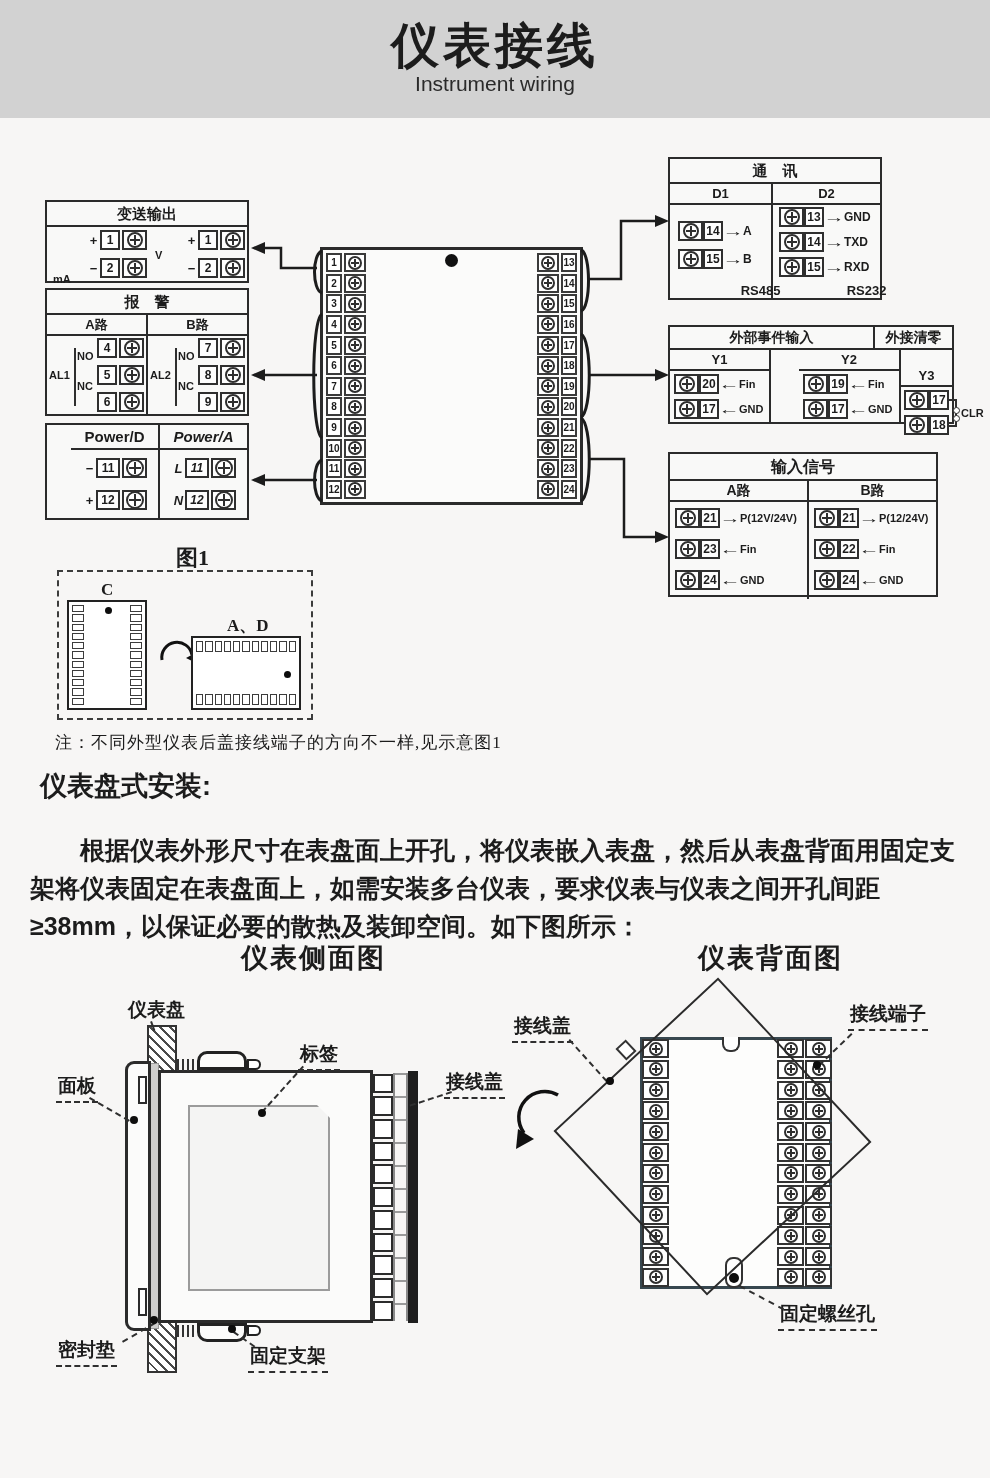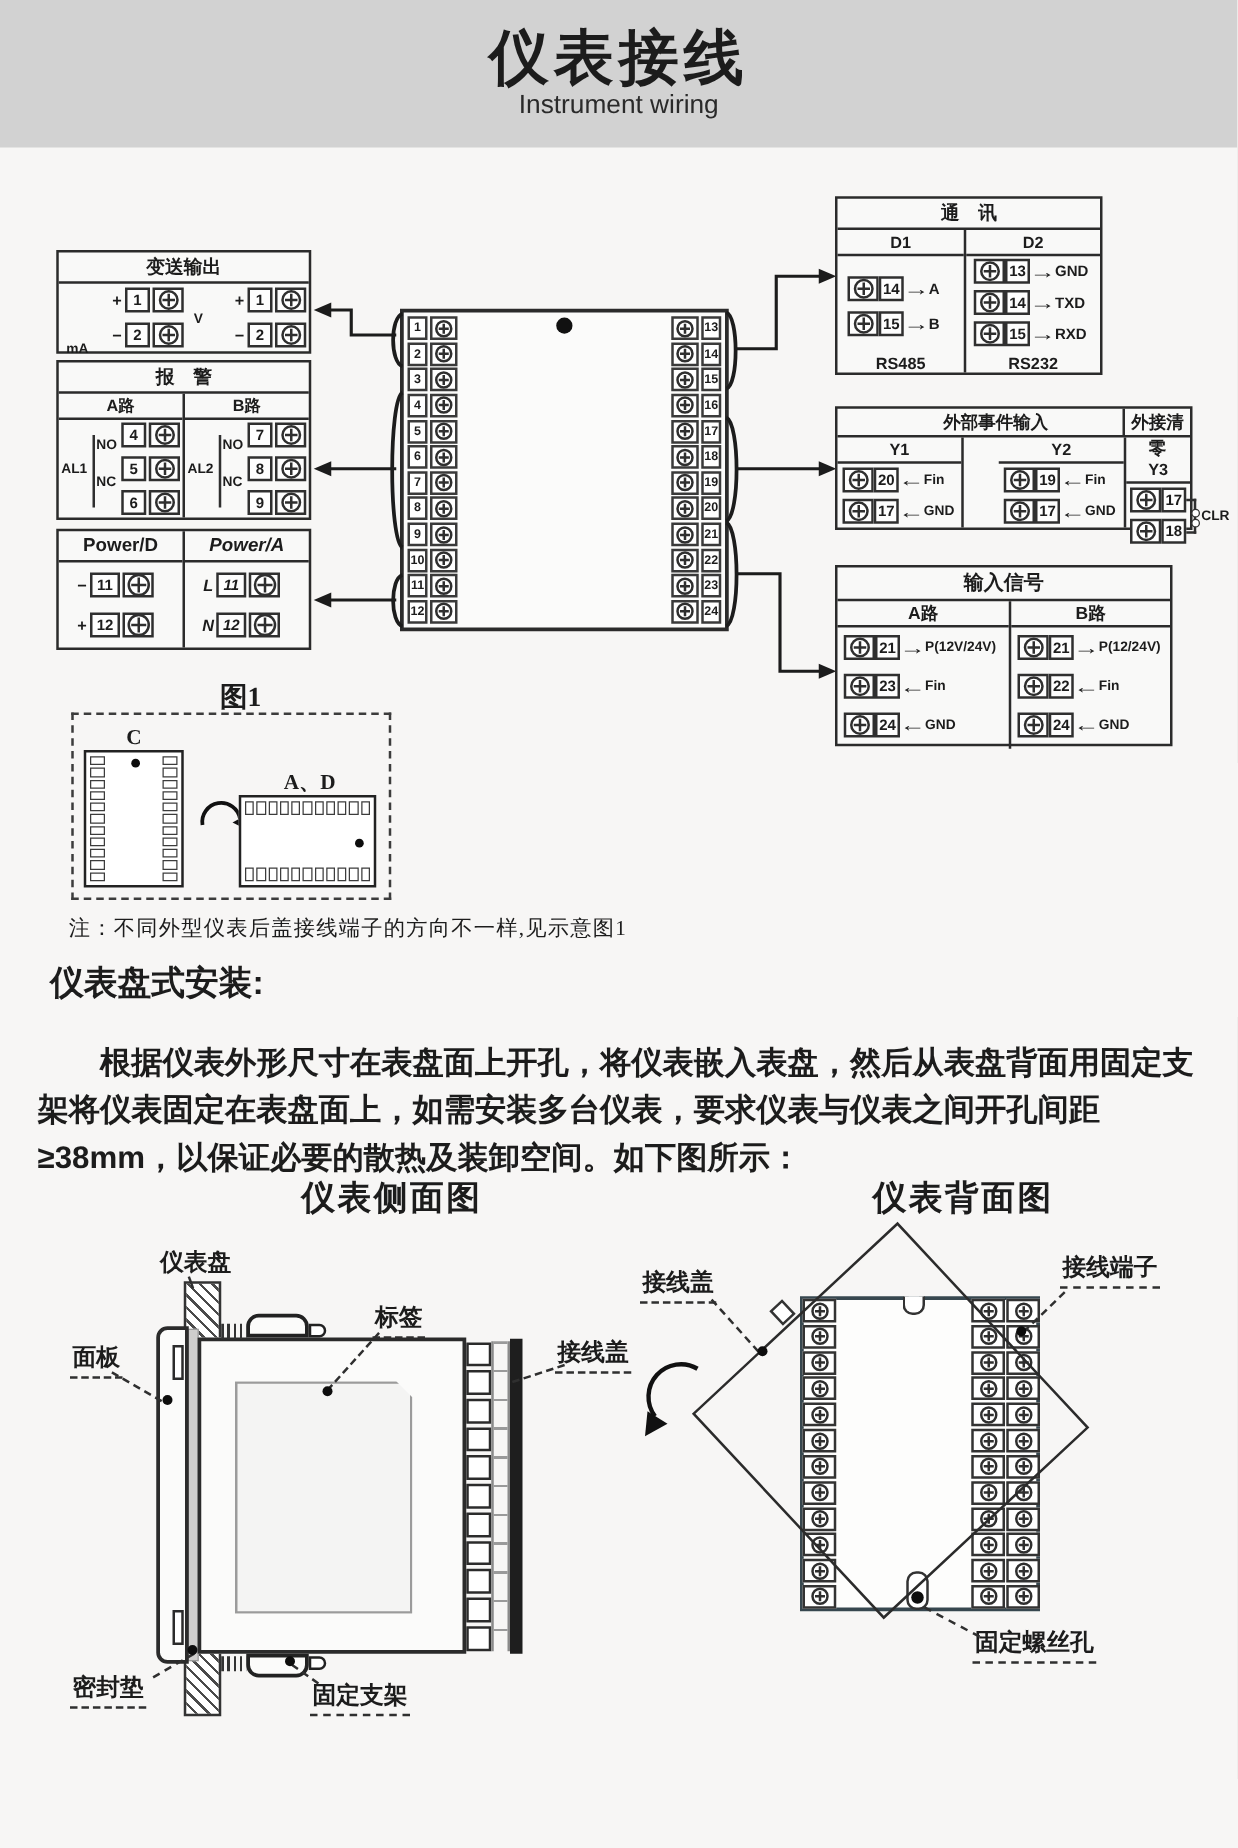--- a/index.html
+++ b/index.html
@@ -24,21 +24,21 @@
         height:20px;width:25px;box-sizing:border-box;}
   .screw{display:inline-block;box-sizing:border-box;border:2px solid #2f2f2f;border-radius:50%;
         position:relative;width:16px;height:16px;background:#fff;}
   .screw::before{content:"";position:absolute;left:50%;top:1px;bottom:1px;width:2px;margin-left:-1px;background:#2f2f2f;}
   .screw::after{content:"";position:absolute;top:50%;left:1px;right:1px;height:2px;margin-top:-1px;background:#2f2f2f;}
   .screw.sm{width:14px;height:14px;}
   .screw.lg{width:18px;height:18px;}
   .sigrow{position:absolute;display:flex;align-items:center;font-weight:bold;font-size:12px;white-space:nowrap;}
   .sigrow .gap{width:2px;}
   .dir{margin:0 3px;font-size:14px;font-weight:bold;transform:scaleX(1.5);display:inline-block;}
-  .std{position:absolute;bottom:3px;left:0;width:100%;text-align:center;font-weight:bold;font-size:13px;}
+  .std{position:absolute;bottom:3px;left:0;width:100%;text-align:center;font-weight:bold;font-size:13px;padding-left:40px;}
   .sign{display:inline-block;width:13px;text-align:center;font-weight:bold;font-size:13px;}
   
   .cblock{position:absolute;left:320px;top:247px;width:263px;height:258px;border:3px solid #2b2b2b;background:#fbfbfa;box-sizing:border-box;}
   .ccol{position:absolute;top:3px;bottom:3px;display:flex;flex-direction:column;justify-content:space-between;}
   .ccol.l{left:3px;} .ccol.r{right:3px;}
   .crow{display:flex;}
   .cnum{display:inline-flex;align-items:center;justify-content:center;border:2px solid #3a3a3a;background:#fff;
         font-weight:bold;font-size:10px;height:19px;width:16px;box-sizing:border-box;}
   .cscrew{display:inline-flex;align-items:center;justify-content:center;border:2px solid #3a3a3a;background:#fff;
         height:19px;width:22px;box-sizing:border-box;margin-left:2px;}
@@ -212,21 +212,21 @@
               <span class="tscrew">
                 <span class="screw"></span>
               </span>
             </div>
         </div>
       </div>
     </div>
   </div>
 
   <div class="dbox" style="left:45px;top:423px;width:204px;height:97px;">
-    <div class="cols" style="height:100%;">
+    <div class="cols" style="height:100%;margin-left:24px;">
       <div class="colw bdr" style="flex:1;">
         <div class="subhd" style="font-size:15px;height:23px;line-height:23px;">Power/D</div>
         <div class="cbody" style="height:70px;">
           <div class="sigrow" style="left:12px;top:8px;">
               <span class="sign">−</span>
               <span class="tnum" style="min-width:24px;">11</span>
               <span class="gap"></span>
               <span class="tscrew">
                 <span class="screw lg"></span>
               </span>
@@ -496,21 +496,21 @@
               <span class="dir">→</span>
               <span>RXD</span>
             </div>
           <div class="std">RS232</div>
         </div>
       </div>
     </div>
   </div>
 
   <div class="dbox" style="left:668px;top:325px;width:286px;height:99px;">
-    <div style="display:flex;border-bottom:2px solid #2b2b2b;padding-left:25px;">
+    <div style="display:flex;border-bottom:2px solid #2b2b2b;">
       <div style="width:203px;border-right:2px solid #2b2b2b;text-align:center;font-weight:bold;font-size:14px;line-height:21px;height:21px;">外部事件输入</div>
       <div style="flex:1;text-align:center;font-weight:bold;font-size:14px;line-height:21px;height:21px;">外接清零</div>
     </div>
     <div class="cols" style="height:72px;">
       <div class="colw bdr" style="width:101px;">
         <div class="subhd">Y1</div>
         <div class="cbody" style="height:52px;">
           <div class="sigrow" style="left:4px;top:3px;font-size:11px;">
               <span class="tscrew">
                 <span class="screw"></span>

